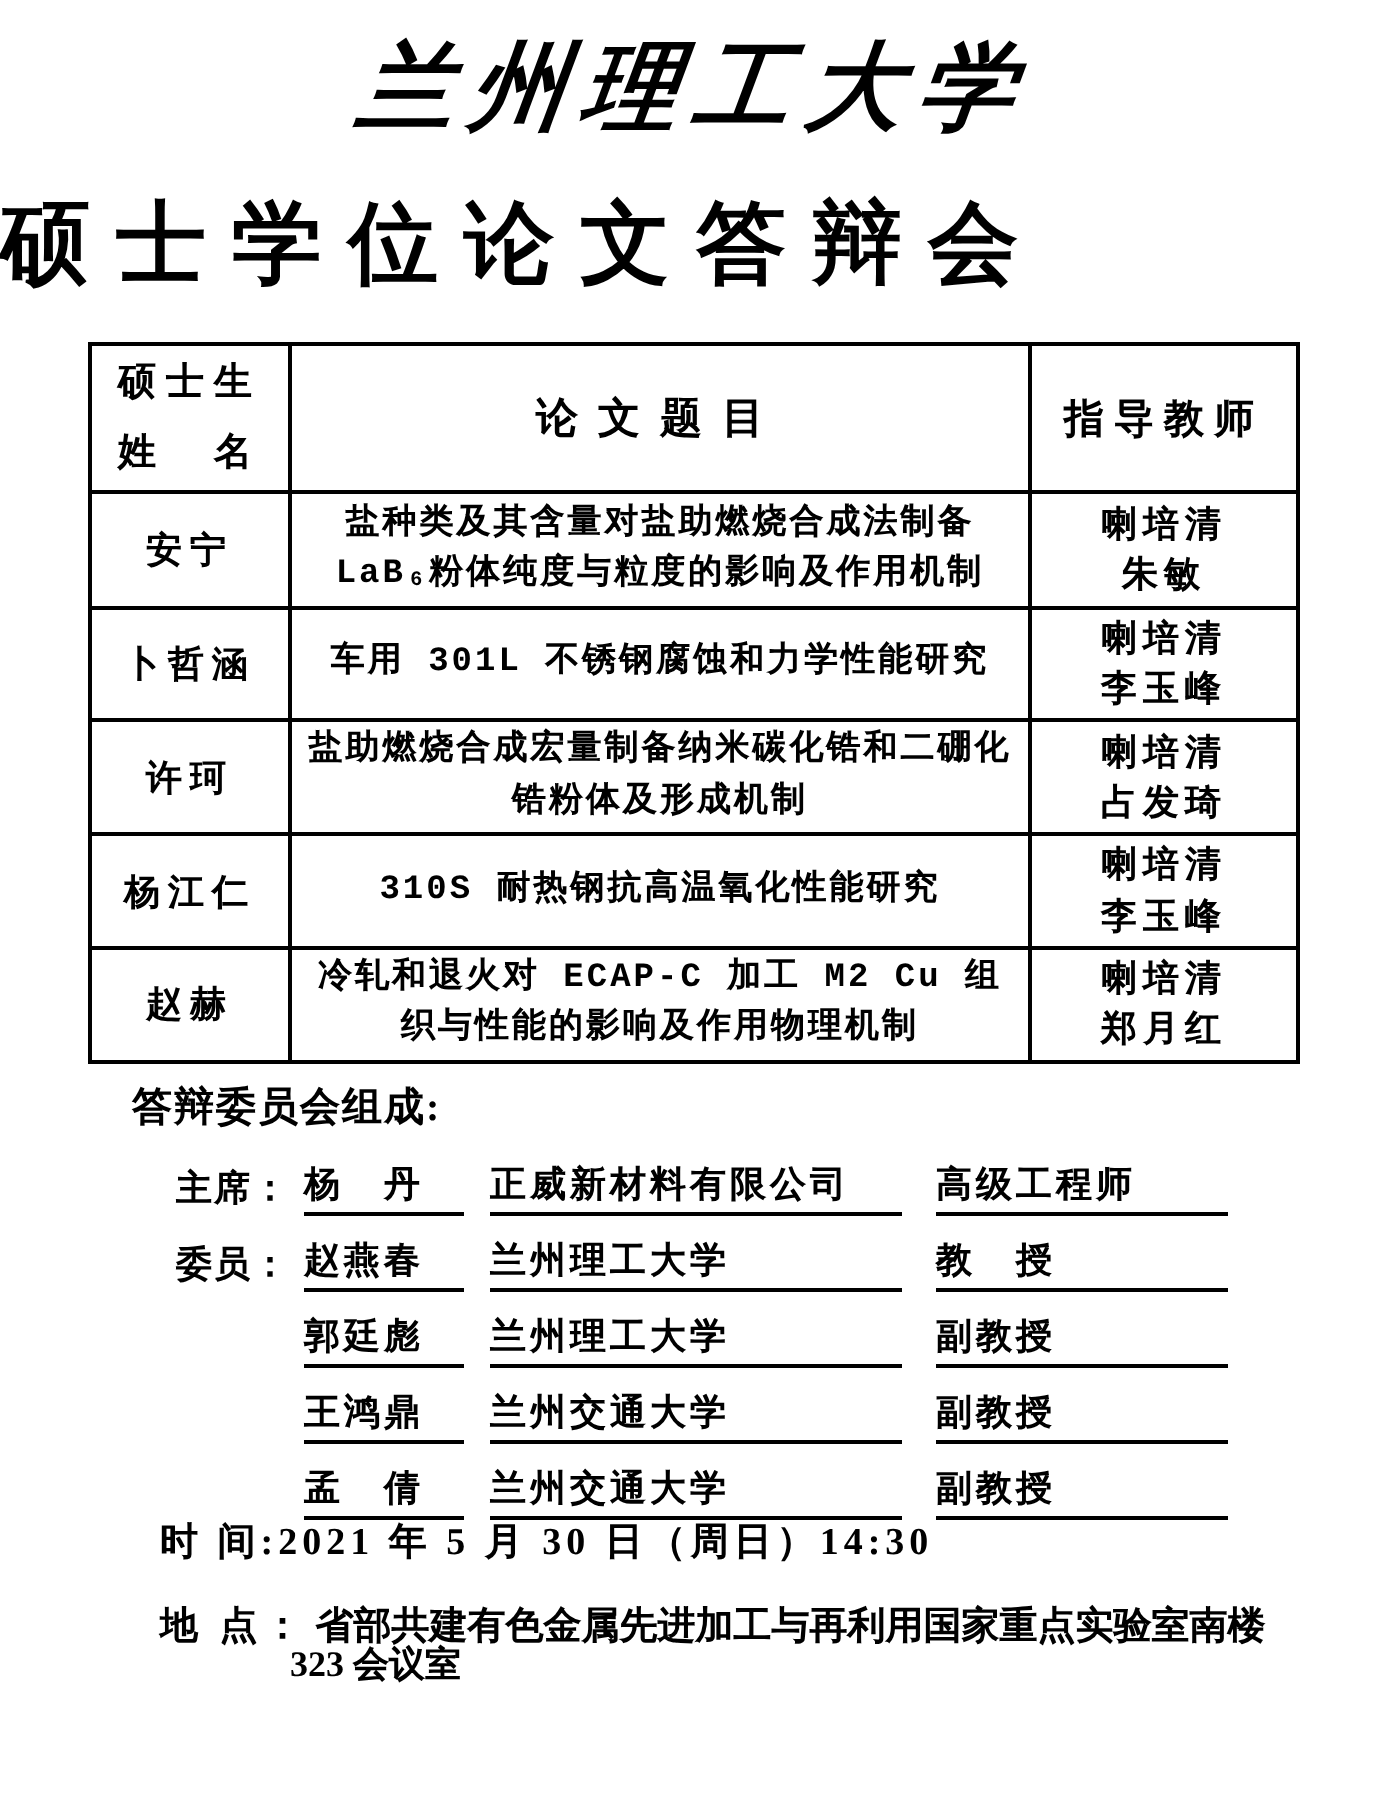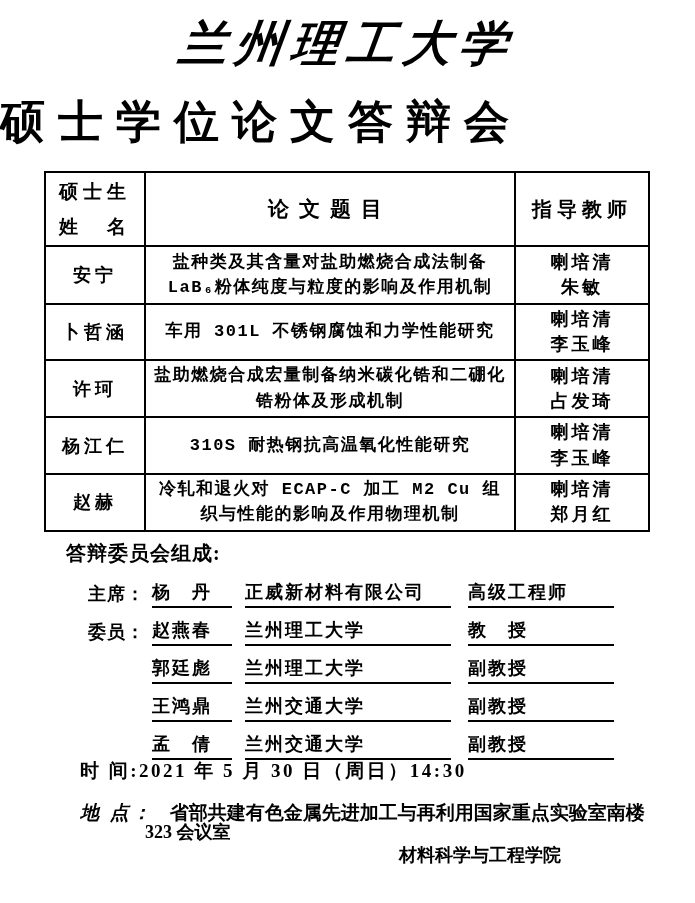--- a/index.html
+++ b/index.html
@@ -60,21 +60,21 @@
   .c-title { width:146px; margin-left:17px; }
   
   .time-line {
     position:absolute; left:80px; top:758px;
     font-size:19px; font-weight:bold; letter-spacing:2.5px; white-space:nowrap;
   }
   .loc-line {
     position:absolute; left:80px; top:800px;
     font-size:19px; font-weight:bold; white-space:nowrap;
   }
-  .loc-line .loc-label { letter-spacing:3px; margin-right:16px;font-style:italic; }
+  .loc-line .loc-label { letter-spacing:3px; margin-right:4px; }
   .room-line { position:absolute; left:145px; top:820px; font-size:18px; font-weight:bold;text-align:right; }
   .dept-line { position:absolute; left:399px; top:843px; font-size:18px; font-weight:bold; }
 </style>
 </head>
 <body>
 
 <div class="page">
 
   <div class="logo">兰州理工大学</div>
 
@@ -173,15 +173,14 @@
     </div>
   </div>
 
   <div class="time-line">时 间:2021 年 5 月 30 日（周日）14:30</div>
 
   <div class="loc-line">
     <span class="loc-label">地 点：</span><span>省部共建有色金属先进加工与再利用国家重点实验室南楼</span>
   </div>
 
   <div class="room-line">323 会议室</div>
-  <div class="dept-line">材料科学与工程学院</div>
 
 </div>
 
 </body></html>

